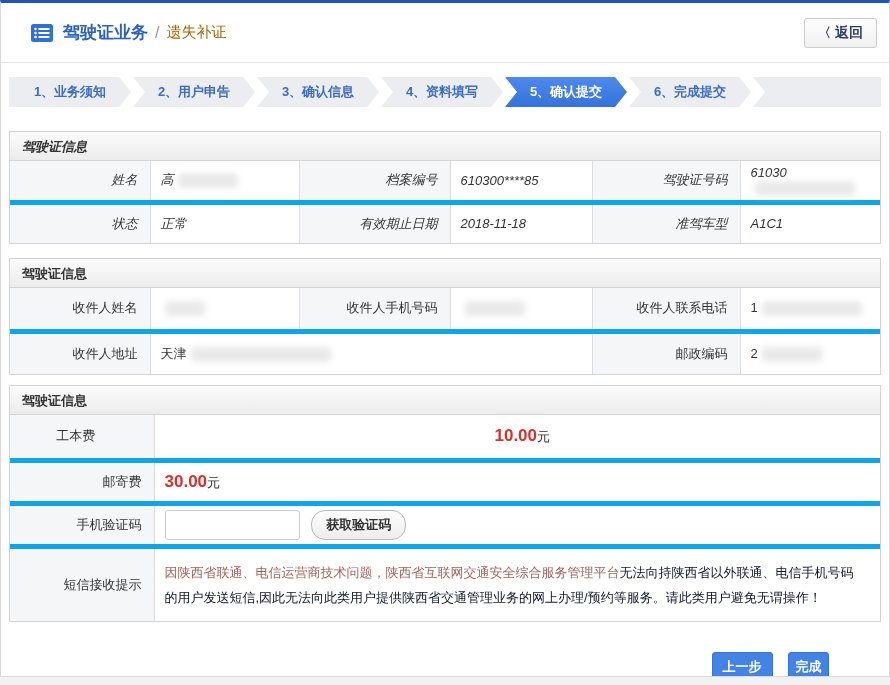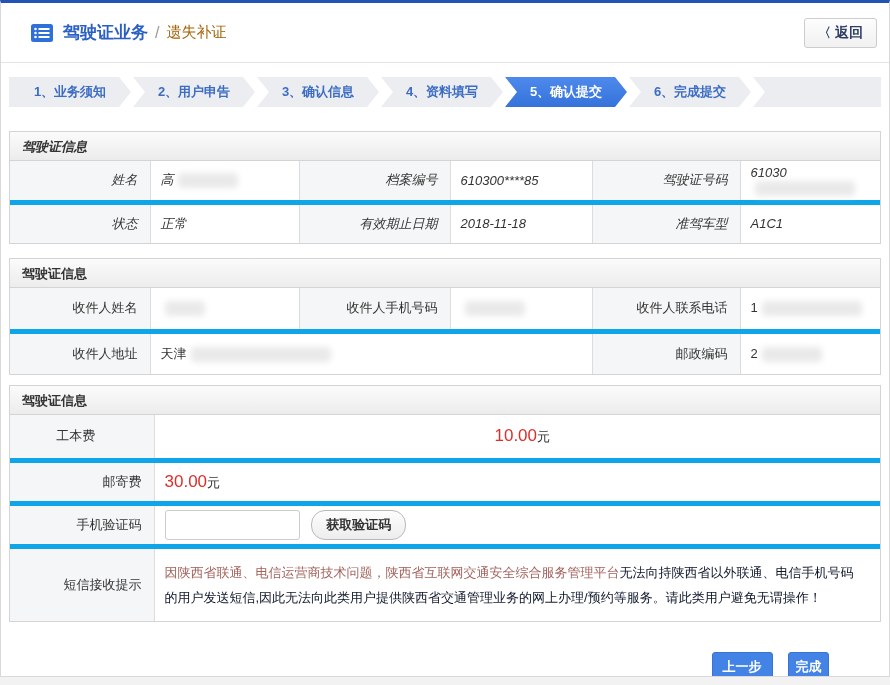--- a/index.html
+++ b/index.html
@@ -69,21 +69,21 @@
   td.val { background:#fff; text-align:left; padding-left:10px; }
   .r42 td { height:41px; } .r43 td { height:43px; } .r45 td { height:45px;text-align:center; }
   
   .blob {
     display:inline-block; vertical-align:middle; height:15px;
     background:#e9e9e9; border-radius:4px; filter:blur(3px);
     margin-left:4px;
   }
   .w40{width:40px;} .w60{width:60px;} .w100{width:100px;} .w140{width:140px;}
   
-  .amount { font-size:17px; font-weight:normal; color:#d9302c; }
+  .amount { font-size:17px; font-weight:bold; color:#d9302c; }
   .unit { font-size:13px; color:#333; }
   .code-input {
     width:135px; height:30px; border:1px solid #ccc; border-radius:3px;
     padding:0 8px; font-size:13px; vertical-align:middle;
   }
   .code-btn {
     height:30px; margin-left:8px; padding:0 14px; vertical-align:middle;
     border:1px solid #b9b9b9; border-radius:14px;
     background:linear-gradient(#fdfdfd,#ededed);
     font-size:13px; font-weight:bold; color:#333; cursor:pointer;

